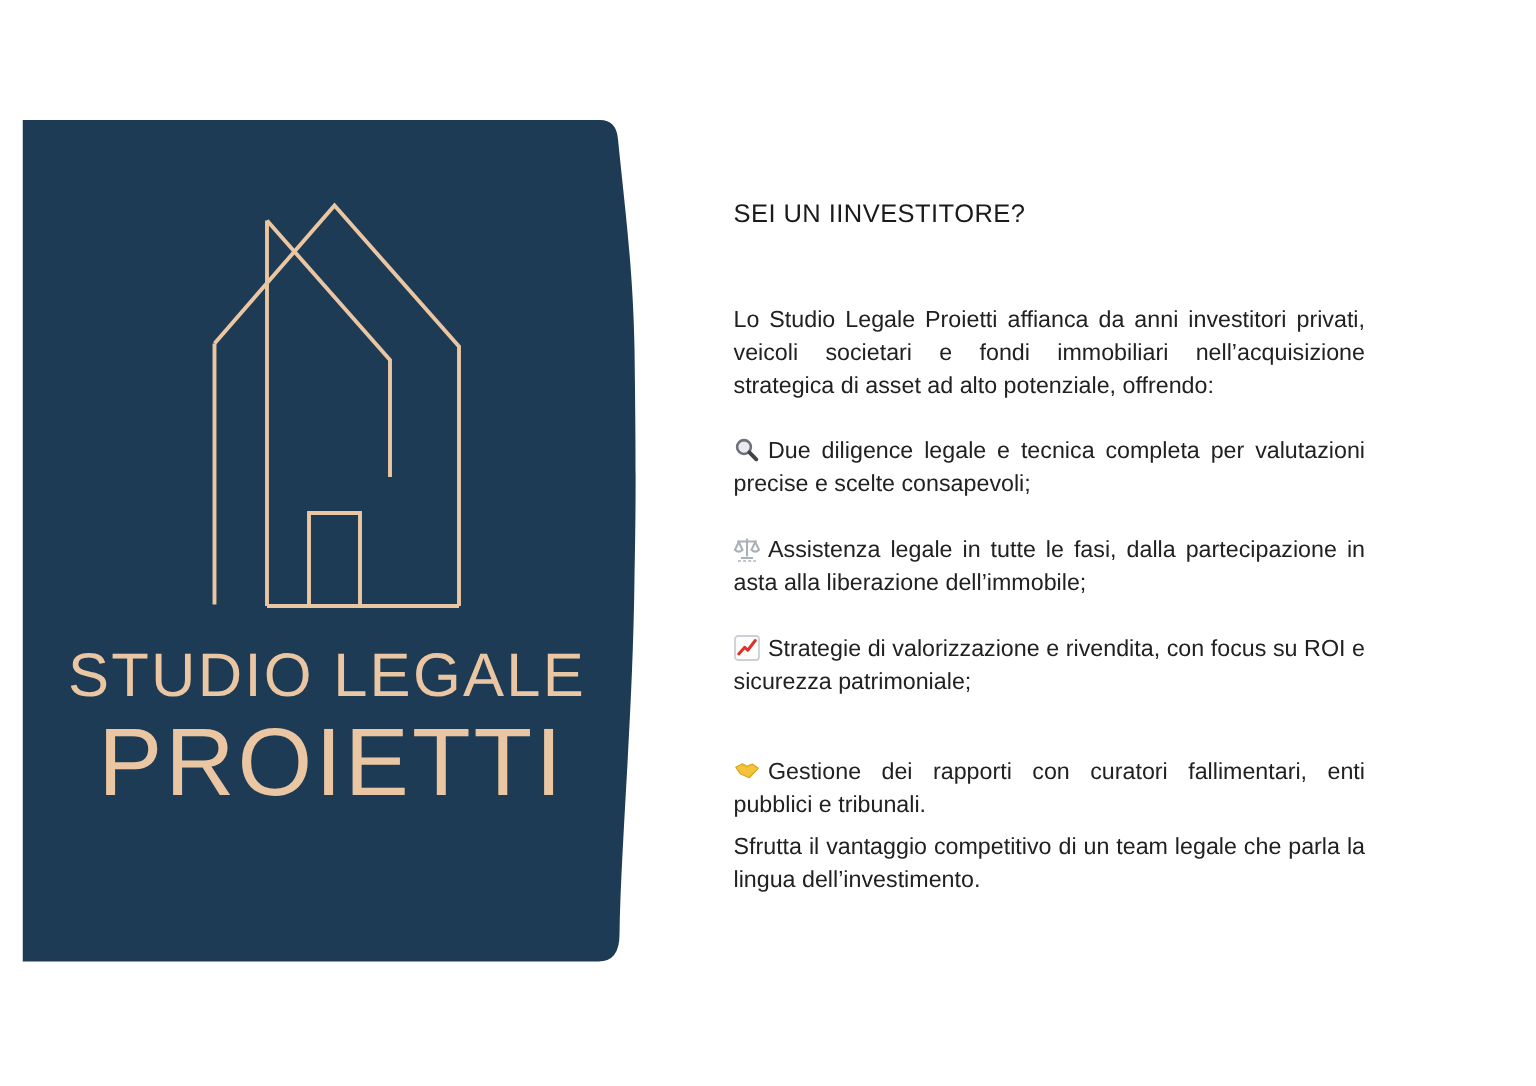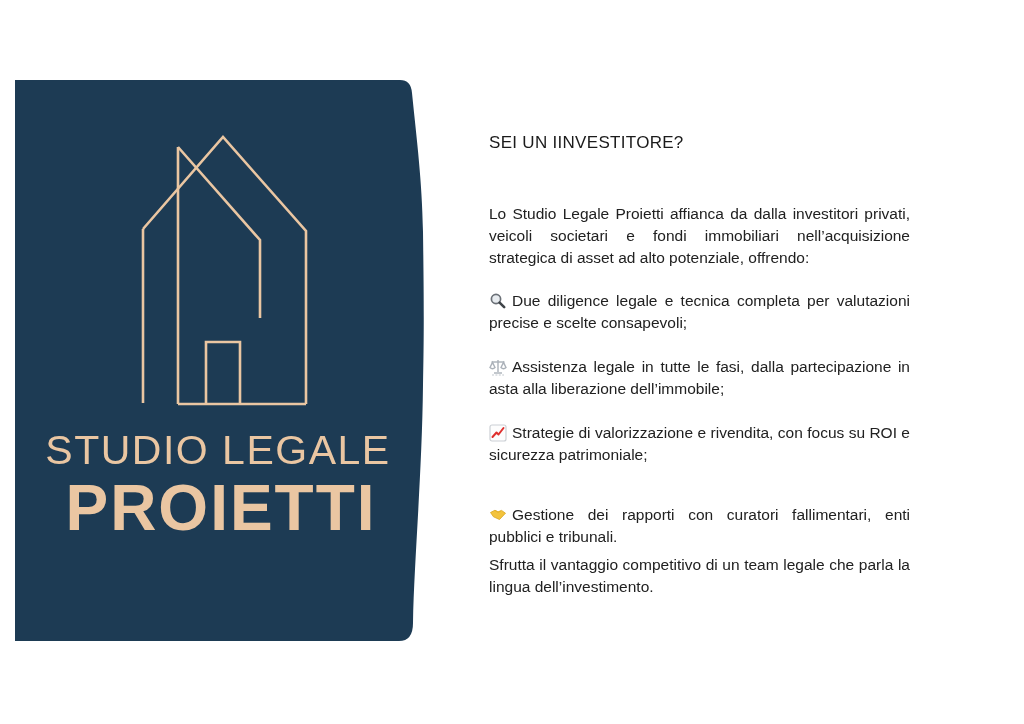--- a/index.html
+++ b/index.html
@@ -15,21 +15,21 @@
   .panel svg{position:absolute;left:0;top:0;}
   .brand1{
     position:absolute;left:3px;top:350px;width:400px;
     text-align:center;color:#eac6a2;
     font-size:41px;letter-spacing:1.5px;font-weight:400;line-height:1;
     white-space:nowrap;
   }
   .brand2{
     position:absolute;left:6px;top:396px;width:400px;
     text-align:center;color:#eac6a2;
-    font-size:64px;letter-spacing:2px;font-weight:700;line-height:1;
+    font-size:64px;letter-spacing:2px;font-weight:400;line-height:1;
     white-space:nowrap;
   }
 
   
   .col{position:absolute;left:489px;top:0;width:421px;color:#212121;}
   .col .block{position:absolute;left:0;width:421px;margin:0;}
   h1.title{
     top:133px;text-align:left;font-size:17px;font-weight:400;
     letter-spacing:.3px;color:#1b1b1b;margin:0;
   }
@@ -73,21 +73,21 @@
       </g>
     </svg>
     <div class="brand1">STUDIO LEGALE</div>
     <div class="brand2">PROIETTI</div>
   </div>
 
   <div class="col">
 
     <h1 class="block title">SEI UN IINVESTITORE?</h1>
 
-    <p class="block body-text intro">Lo Studio Legale Proietti affianca da dalla investitori privati, veicoli societari e fondi immobiliari nell’acquisizione strategica di asset ad alto potenziale, offrendo:</p>
+    <p class="block body-text intro">Lo Studio Legale Proietti affianca da anni investitori privati, veicoli societari e fondi immobiliari nell’acquisizione strategica di asset ad alto potenziale, offrendo:</p>
 
     <p class="block body-text b1">
       <span class="bicon">
         <svg width="18" height="18" viewBox="0 0 18 18">
           <circle cx="7" cy="7" r="4.6" fill="#e8ecf0" stroke="#6b7077" stroke-width="1.7"></circle>
           <line x1="10.6" y1="10.6" x2="15.2" y2="15.2" stroke="#3f4449" stroke-width="2.6" stroke-linecap="round"></line>
         </svg>
       </span><span>Due diligence legale e tecnica completa per valutazioni precise e scelte consapevoli;</span>
     </p>
 

